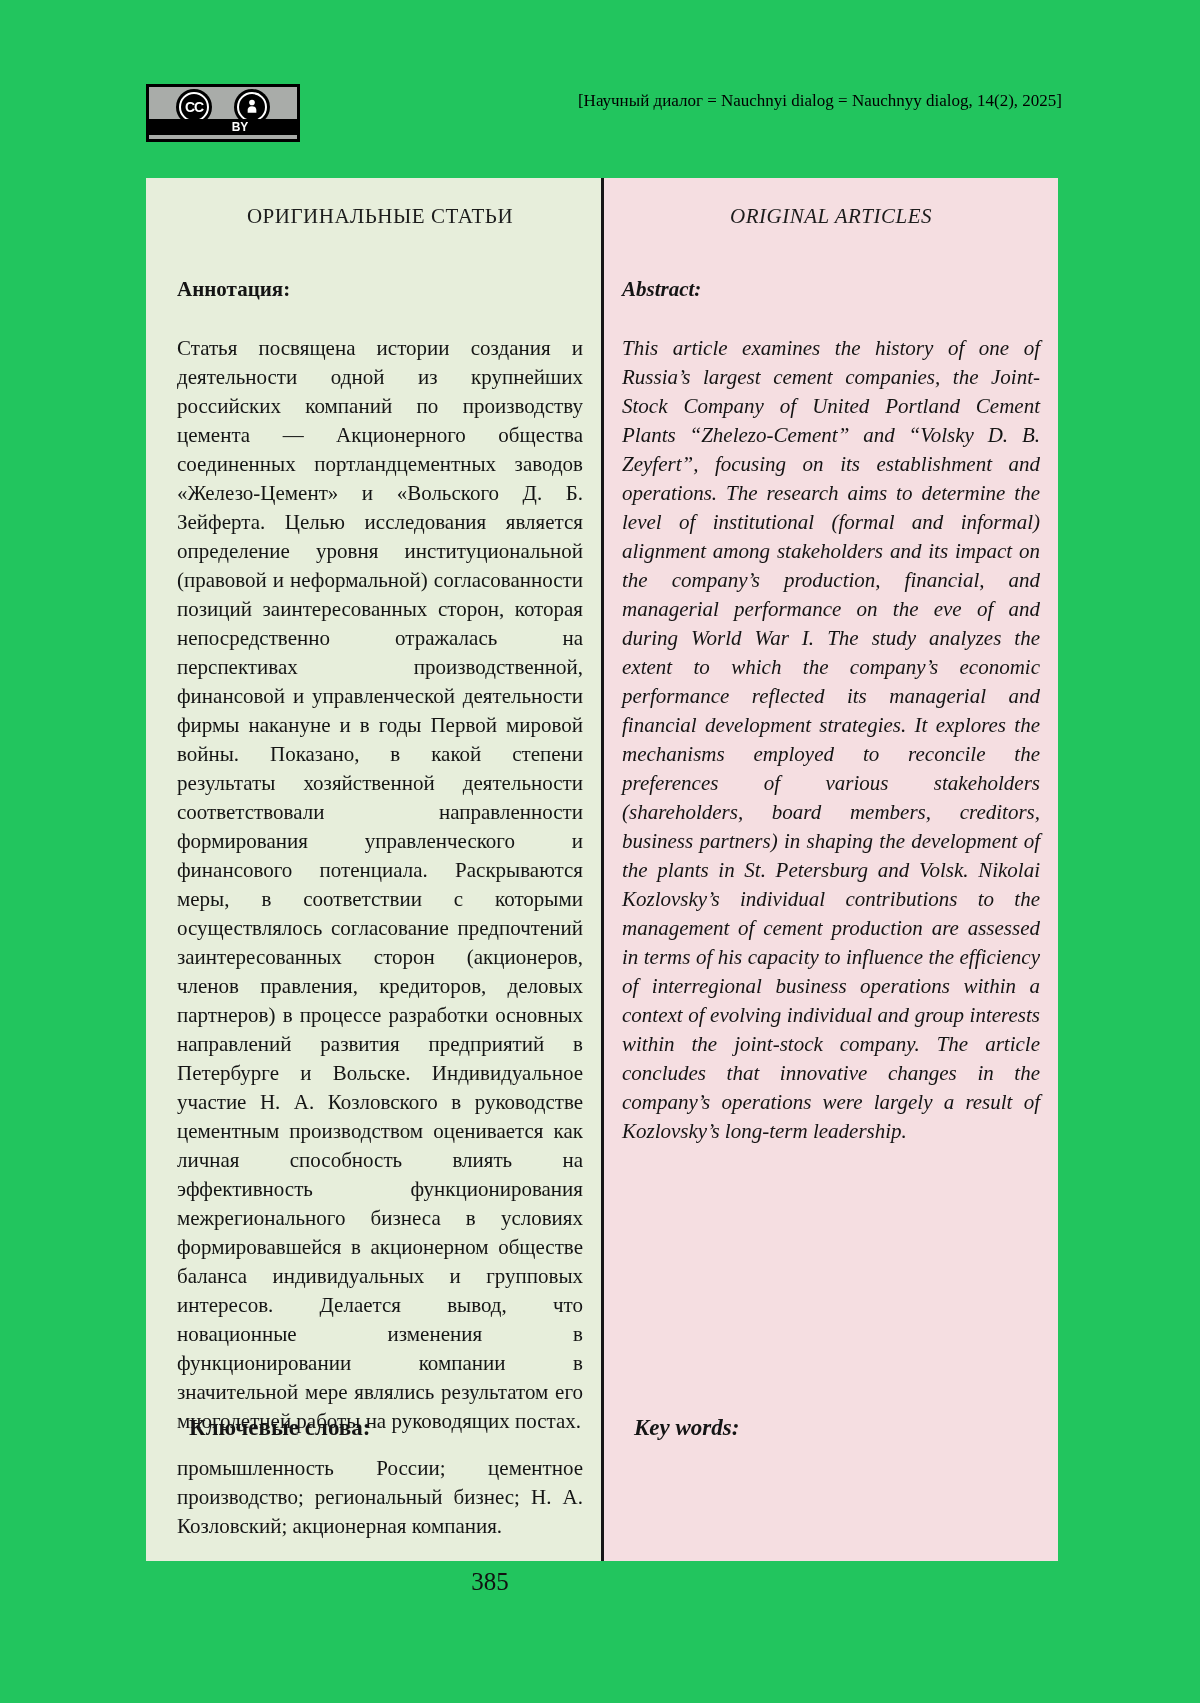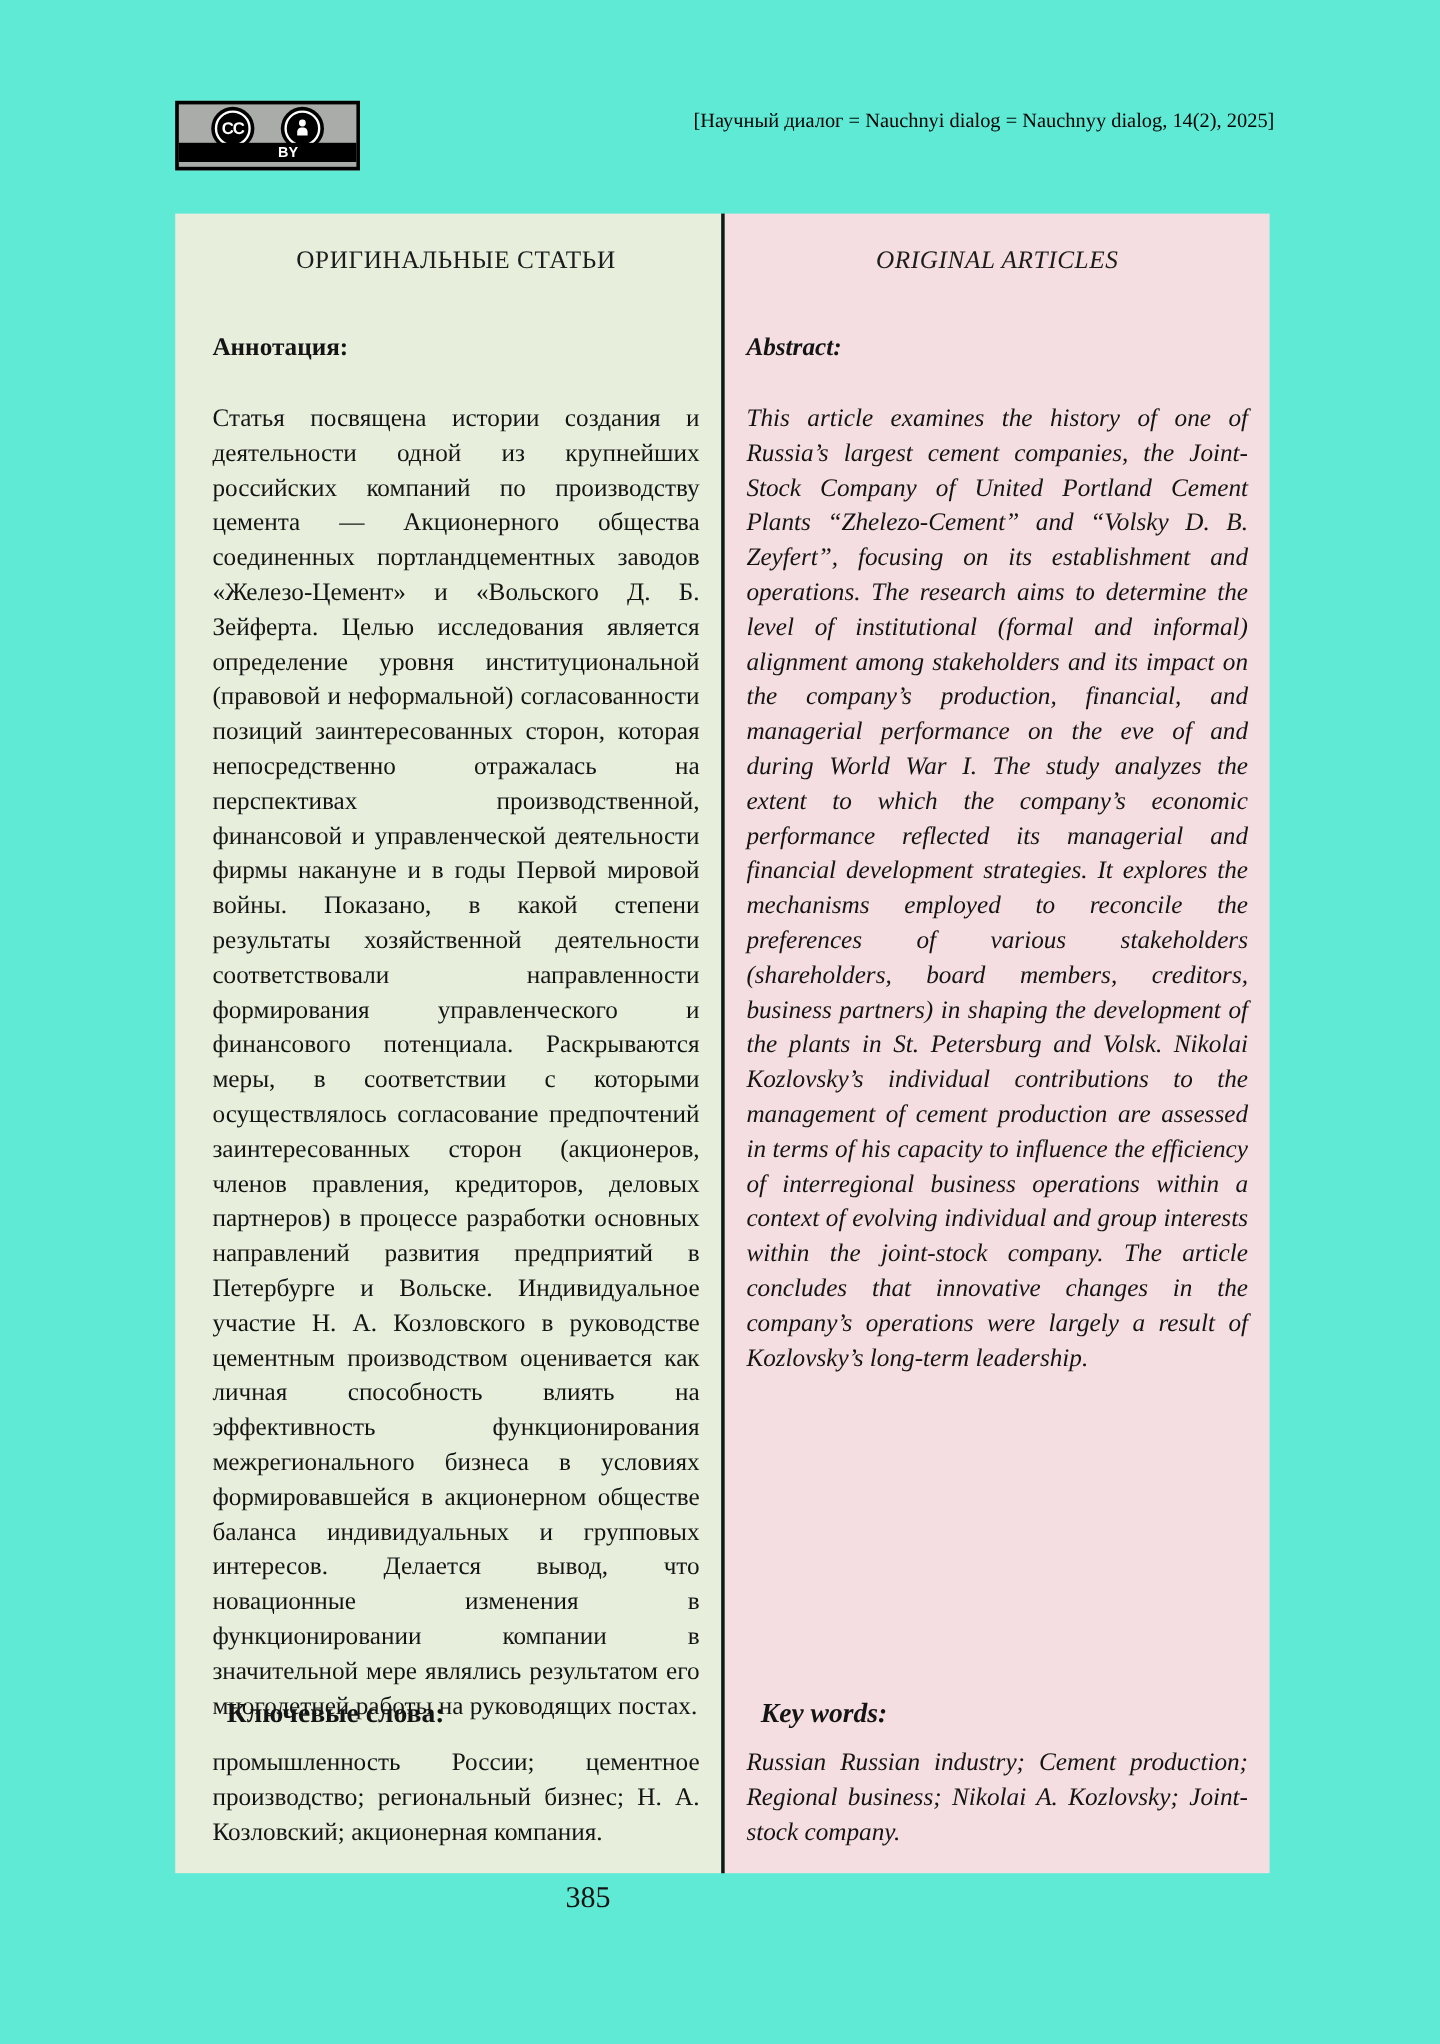--- a/index.html
+++ b/index.html
@@ -1,16 +1,16 @@
 <!DOCTYPE html>
 <html style="--left-bg: #E7EEDB; --right-bg: #F5DEE1; --badge-silver: #A9ACA9; --oa-orange: #EE7F1A;"><head>
 <meta charset="utf-8">
 <style>
   html,body{margin:0;padding:0;background:#ffffff;}
-  .page{position:relative;width:1200px;height:1703px;background:#5eead4;overflow:hidden;
+  .page{position:relative;width:1200px;height:1703px;background:#22c55e;overflow:hidden;
         font-family:"Liberation Serif", serif;color:#141414;}
 
   
   .cc-badge{position:absolute;left:146px;top:84px;width:154px;height:58px;
             box-sizing:border-box;background:var(--badge-silver,#A9ACA9);
             border:3px solid #000;}
   .cc-badge-top{height:37px;display:flex;align-items:center;justify-content:center;gap:22px;}
   .cc-circle{width:36px;height:36px;border-radius:50%;background:#000;
              display:flex;align-items:center;justify-content:center;position:relative;margin-top:3px;}
   .cc-ring{position:absolute;inset:3px;border:2px solid #fff;border-radius:50%;}
@@ -94,20 +94,19 @@
 
     <div class="divider"></div>
 
     <section class="col right" lang="en">
       <h2 class="section-title">ORIGINAL ARTICLES</h2>
       <p class="label">Abstract:</p>
       <div class="abstract-area">
         <p class="body-text" lang="en">This article examines the history of one of Russia’s largest cement companies, the Joint-Stock Company of United Portland Cement Plants “Zhelezo-Cement” and “Volsky D. B. Zeyfert”, focusing on its establishment and operations. The research aims to determine the level of institutional (formal and informal) alignment among stakeholders and its impact on the company’s production, financial, and managerial performance on the eve of and during World War I. The study analyzes the extent to which the company’s economic performance reflected its managerial and financial development strategies. It explores the mechanisms employed to reconcile the preferences of various stakeholders (shareholders, board members, creditors, business partners) in shaping the development of the plants in St. Petersburg and Volsk. Nikolai Kozlovsky’s individual contributions to the management of cement production are assessed in terms of his capacity to influence the efficiency of interregional business operations within a context of evolving individual and group interests within the joint-stock company. The article concludes that innovative changes in the company’s operations were largely a result of Kozlovsky’s long-term leadership.</p>
       </div>
       <p class="kw-label">Key words:</p>
-      <p class="kw-text" lang="en">Russian Russian industry; Cement production; Regional business; Nikolai A. Kozlovsky; Joint-stock company.</p>
     </section>
 
   </div>
 
   <div class="page-number">385</div>
 
 </div>
 
 </body></html>

